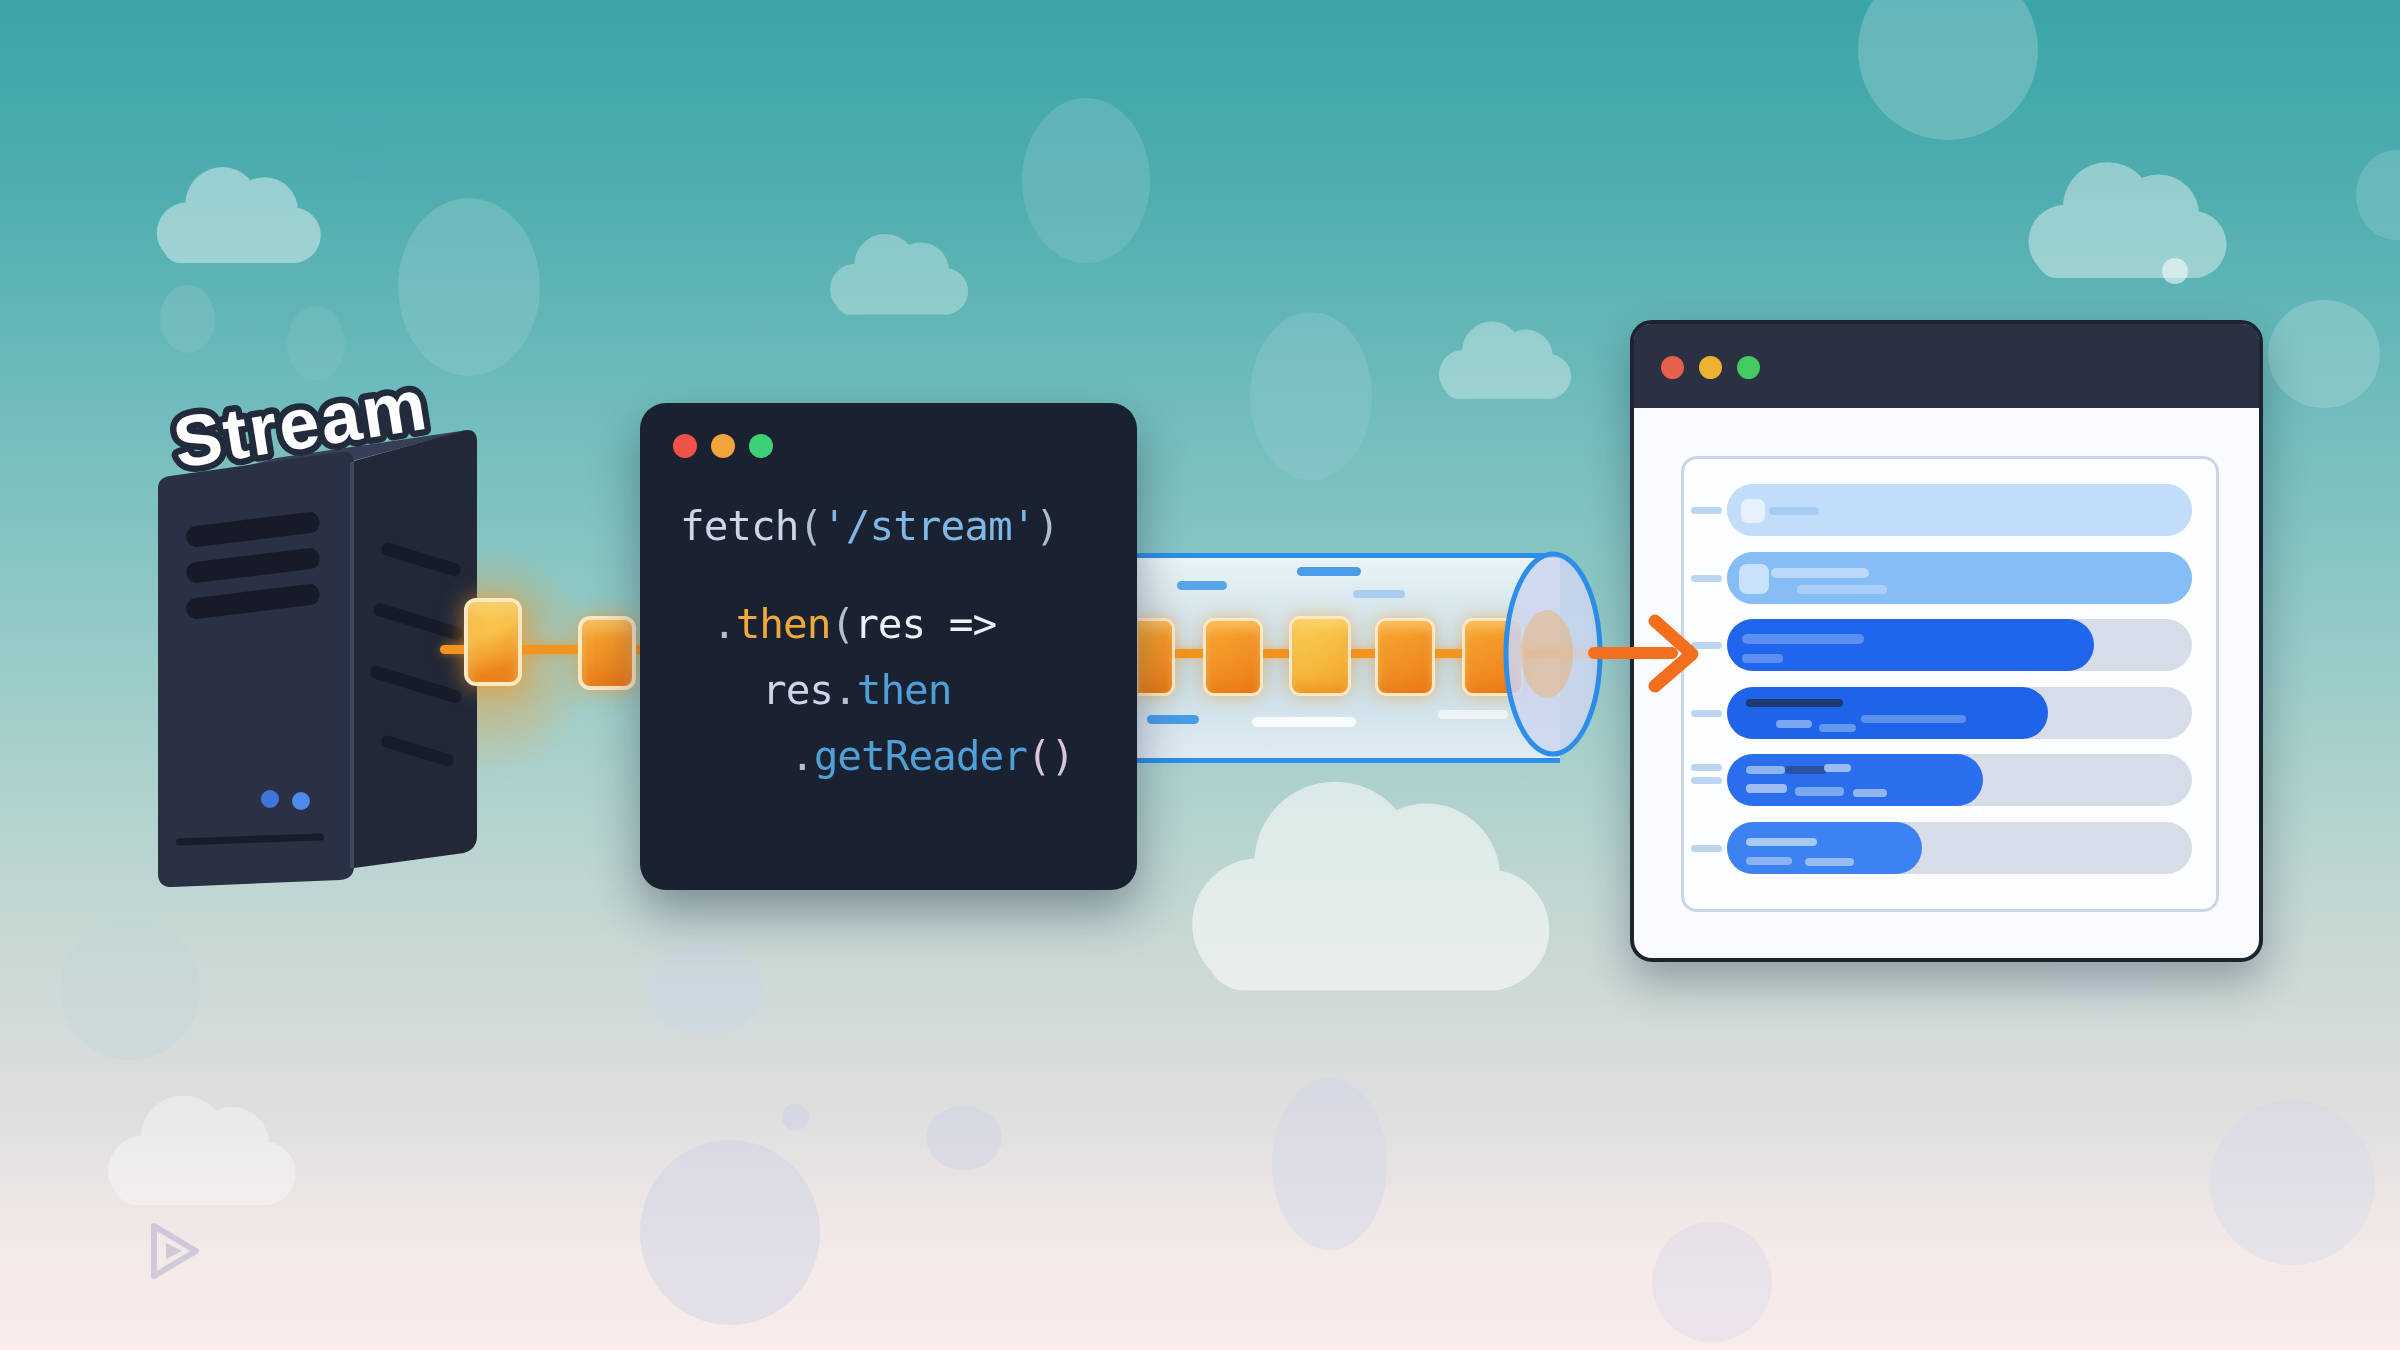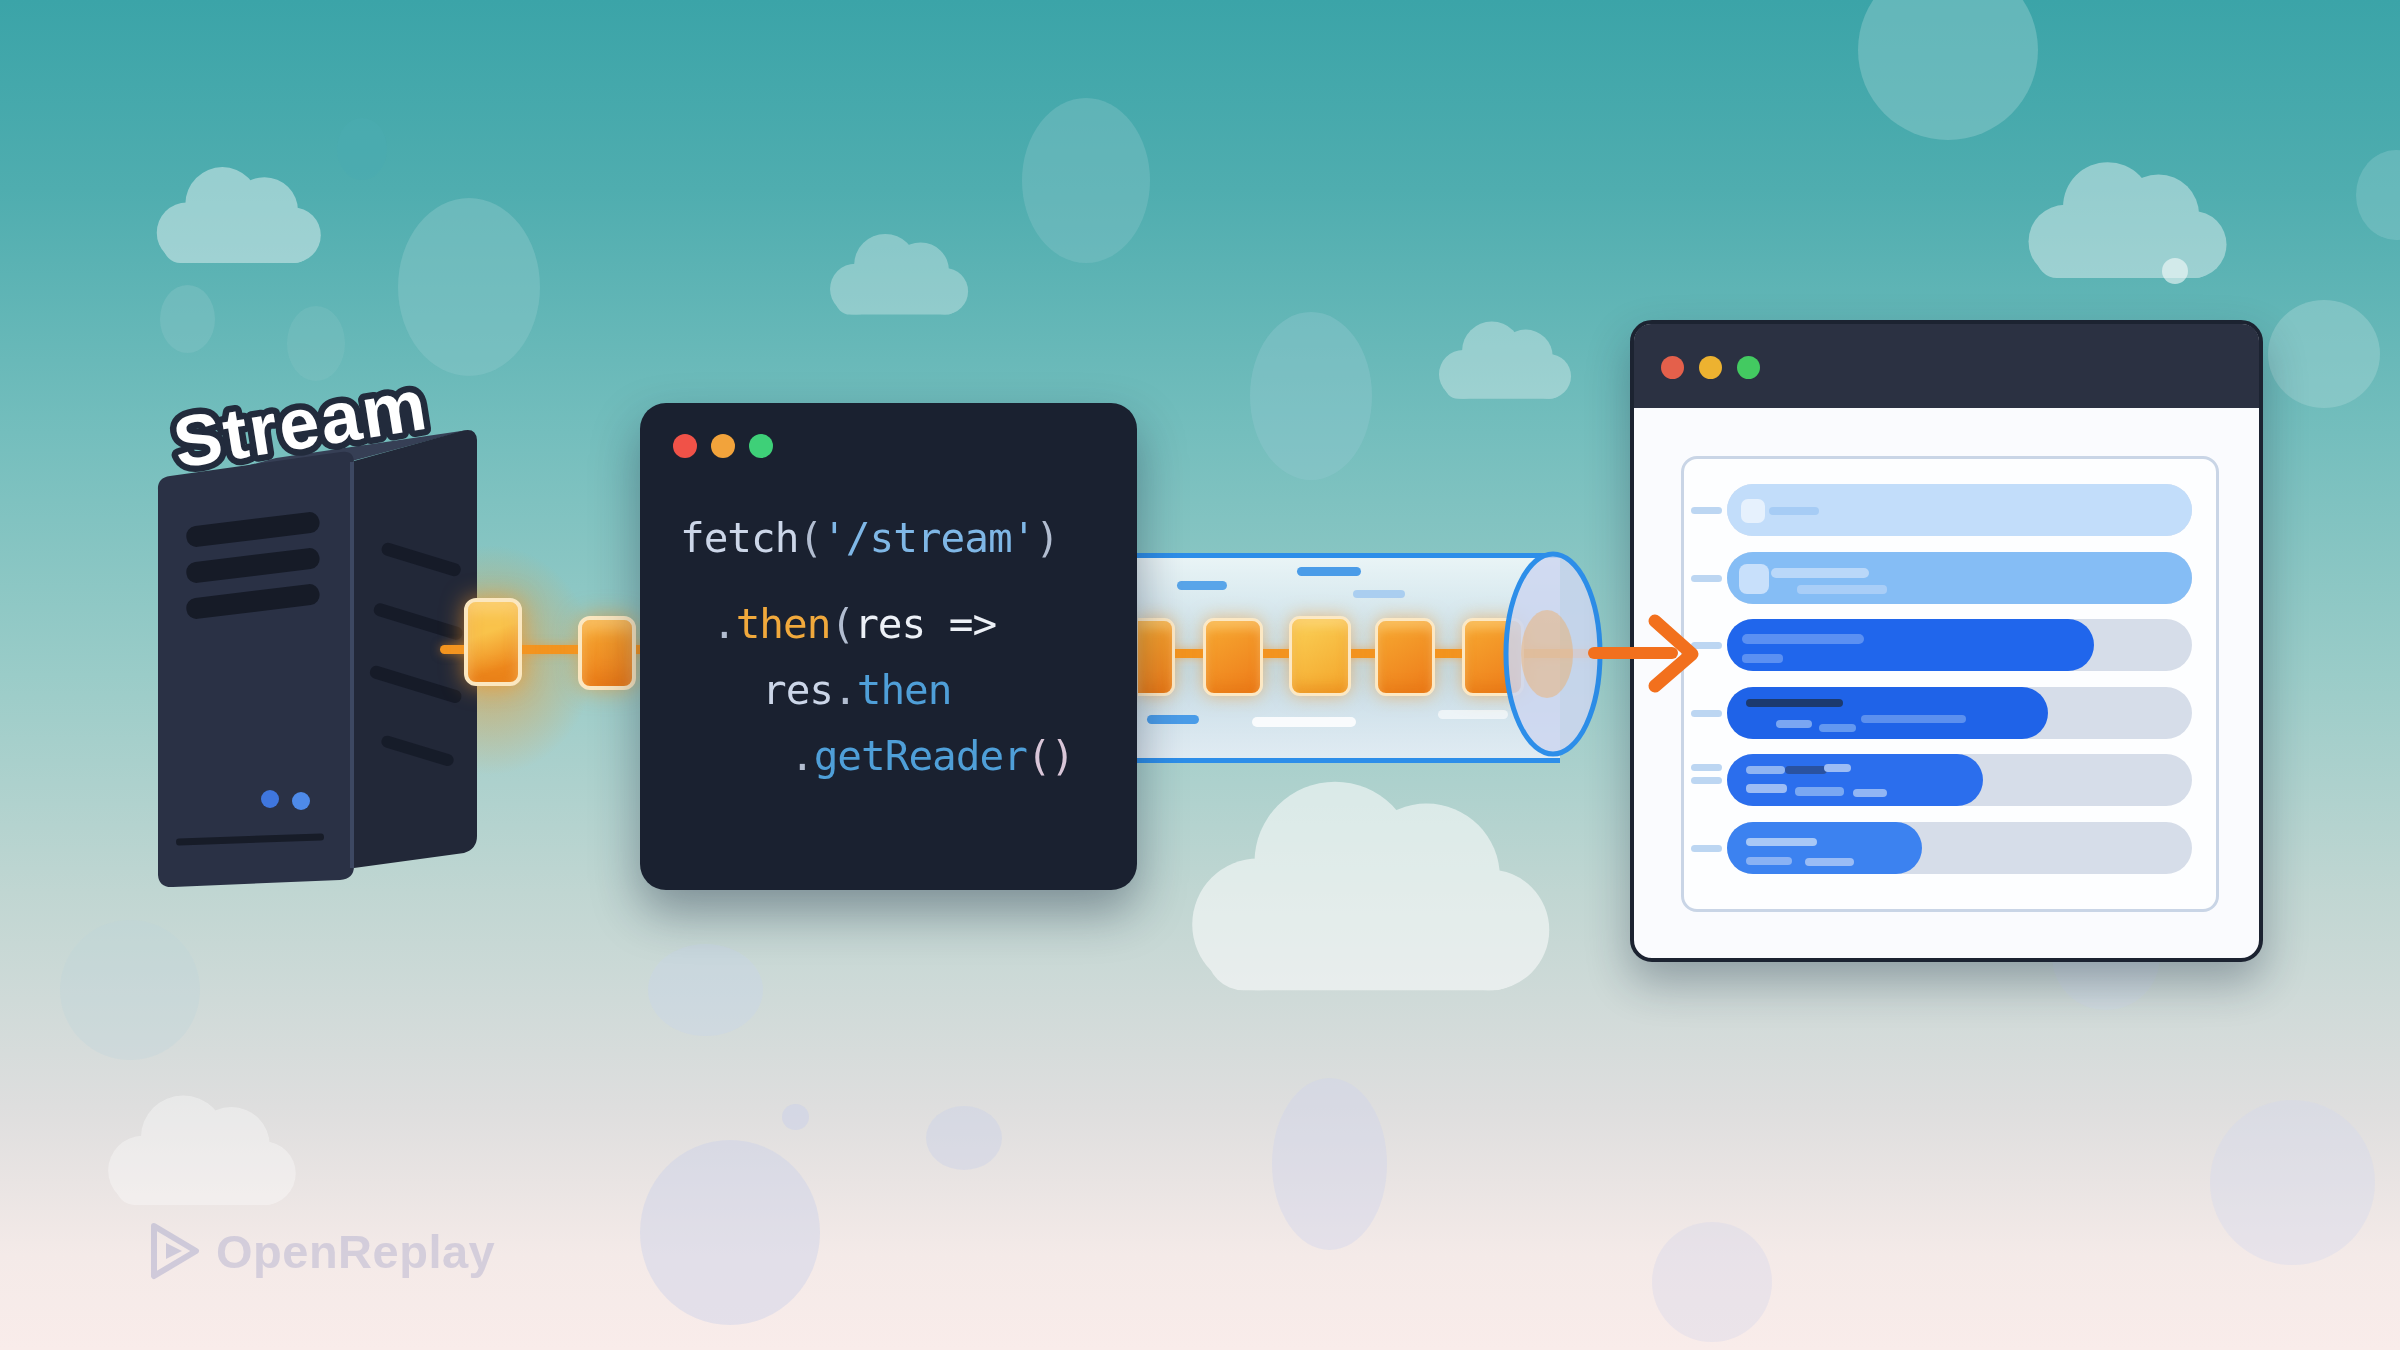--- a/index.html
+++ b/index.html
@@ -20,21 +20,21 @@
   .chunk.grad-a{background:linear-gradient(160deg,#f9c34b 38%,#ef8a1e 80%);}
   
   .code-window{position:absolute;left:640px;top:403px;width:497px;height:487px;background:#1a2130;
     border-radius:26px;box-shadow:0 22px 48px rgba(18,30,52,.38);}
   .lights{position:absolute;display:flex;gap:14px;}
   .code-window .lights{left:33px;top:31px;}
   .light{width:24px;height:24px;border-radius:50%;}
   .browser-window .light{width:23px;height:23px;}
   .code-line{position:absolute;white-space:pre;font-family:"DejaVu Sans Mono","Liberation Mono",monospace;
     font-size:41px;letter-spacing:-1px;line-height:46px;}
-  .code-line.l1{left:40px;top:112px;}
+  .code-line.l1{left:40px;top:100px;}
   .code-line.l2{left:72px;top:198px;text-align:right;}
   .code-line.l3{left:122px;top:264px;}
   .code-line.l4{left:150px;top:330px;}
   .tok-plain{color:#ccd6e8;}.tok-punct{color:#b2bdd0;}.tok-string{color:#7fb7e6;}
   .tok-keyword{color:#f1a93c;}.tok-white{color:#edf1f7;}.tok-method{color:#4f9fd8;}.tok-pink{color:#d9c6d8;}
   
   .pipe-body{position:absolute;left:1137px;top:553px;width:423px;height:200px;
     background:linear-gradient(180deg,rgba(250,252,255,.85),rgba(222,229,248,.62) 55%,rgba(238,242,252,.80));
     border-top:5px solid #2d8ee9;border-bottom:5px solid #2d8ee9;}
   .dash{position:absolute;border-radius:5px;}
@@ -238,16 +238,15 @@
   <svg class="abs" style="left:1580px;top:600px;" width="140" height="110" viewBox="0 0 140 110">
     <line x1="14" y1="53" x2="92" y2="53" stroke="#f2701d" stroke-width="12" stroke-linecap="round"></line>
     <polyline points="75,21 112,54 75,86" fill="none" stroke="#f2701d" stroke-width="13" stroke-linecap="round" stroke-linejoin="round"></polyline>
   </svg>
 
   <div class="watermark">
     <svg width="52" height="58" viewBox="0 0 52 58">
       <polygon points="4,4 46,29 4,54" fill="none" stroke="rgba(148,150,195,.38)" stroke-width="6" stroke-linejoin="round"></polygon>
       <polygon points="16,21 32,29 16,37" fill="rgba(148,150,195,.38)"></polygon>
     </svg>
-    <span class="watermark-text">OpenReplay</span>
   </div>
 
 </div>
 
 </body></html>

